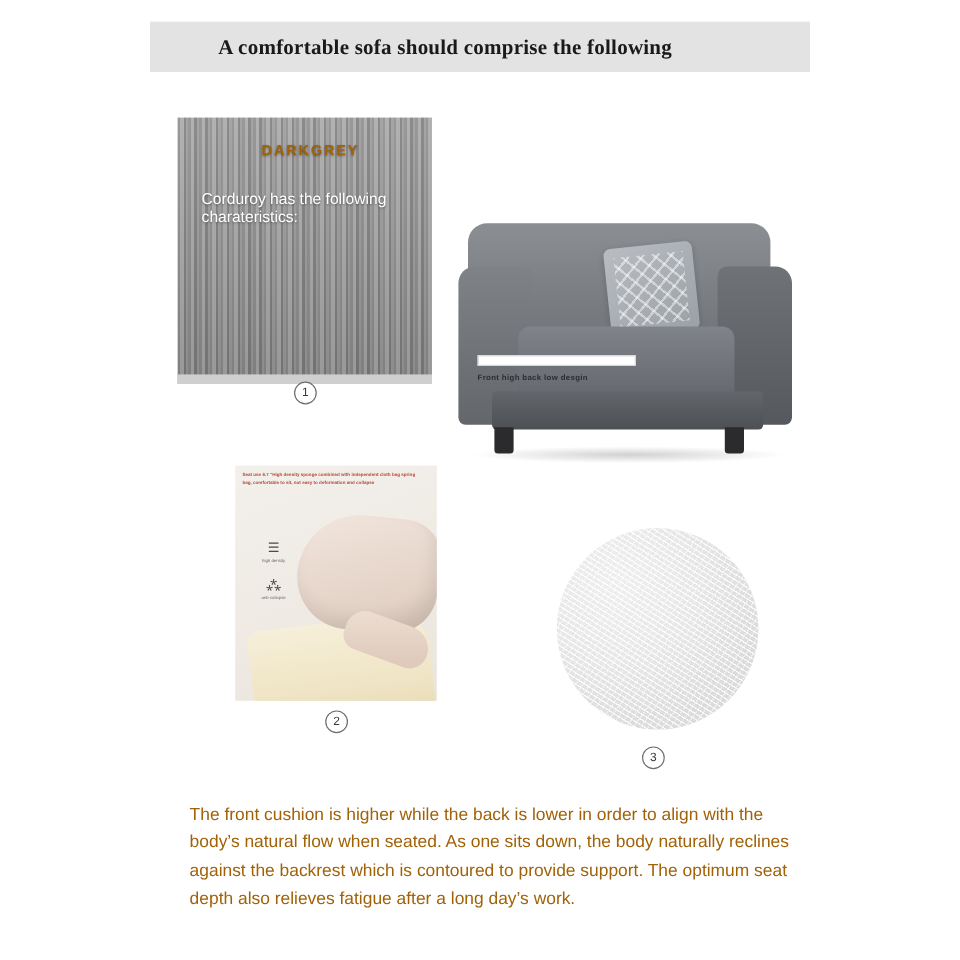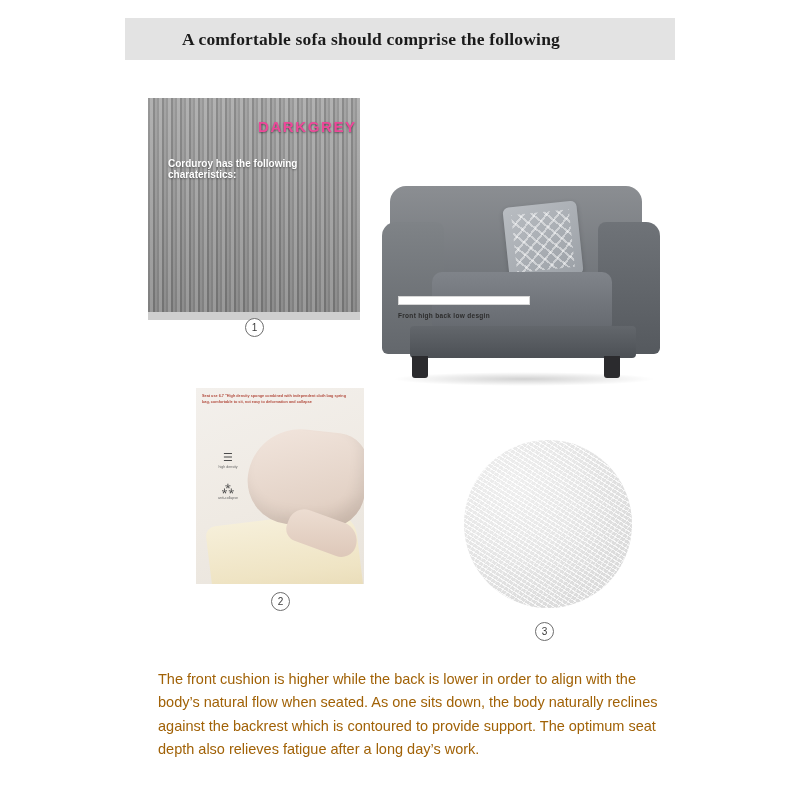--- a/index.html
+++ b/index.html
@@ -75,34 +75,33 @@
     left: 148px;
     top: 312px;
     width: 212px;
     height: 8px;
     background: #cfcfcf;
   }
   .swatch-name {
     position: absolute;
     left: 218px;
     top: 118px;
-    font-size: 15px;
+    font-size: 12px;
     font-weight: bold;
-    color: #ec4899;
+    color: #a16207;
     letter-spacing: 1.6px;
     text-shadow: 0 1px 2px rgba(0,0,0,0.45);
-    padding-left: 40px;
   }
   .swatch-lead {
     position: absolute;
     left: 168px;
     top: 158px;
     width: 190px;
-    font-size: 10px;
-    font-weight: bold;
+    font-size: 13px;
+    font-weight: normal;
     color: #ffffff;
     text-shadow: 0 1px 2px rgba(0,0,0,0.4);
   }
   .swatch-list {
     position: absolute;
     left: 168px;
     top: 174px;
     width: 190px;
   }
   .swatch-list div {

